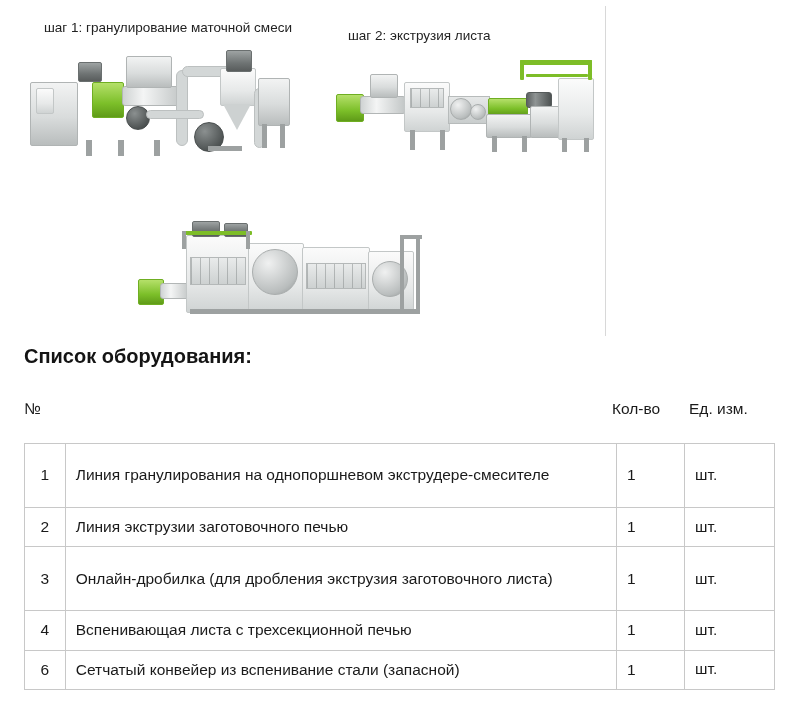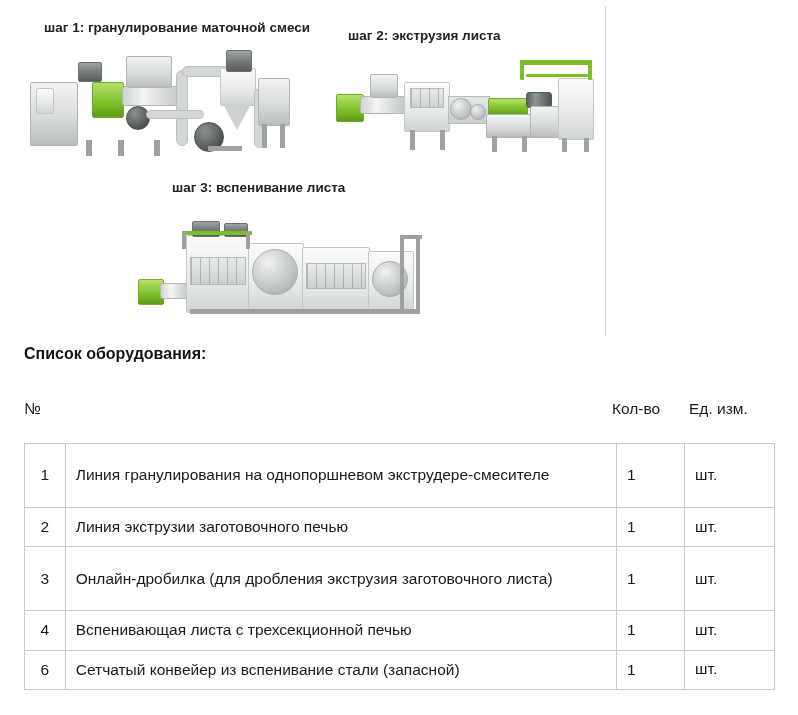--- a/index.html
+++ b/index.html
@@ -20,21 +20,20 @@
     position: relative;
     width: 798px;
     height: 715px;
   }
 
   
   .figure-area {
     position: relative;
     width: 714px;
     height: 330px;
-    font-weight: bold;
   }
   .vert-divider {
     position: absolute;
     left: 605px;
     top: 6px;
     width: 1px;
     height: 330px;
     background: #d8d8d8;
   }
 
@@ -124,21 +123,21 @@
       repeating-linear-gradient(90deg, rgba(140,145,145,.55) 0 1px, transparent 1px 9px),
       linear-gradient(180deg, #e9ebeb, #cdd1d1);
     border: 1px solid #b4b8b8;
   }
 
   
   .list-title {
     position: absolute;
     left: 24px;
     top: 345px;
-    font-size: 16px;
+    font-size: 20px;
     font-weight: bold;
     color: #141414;
   }
 
   
   .thead {
     position: absolute;
     left: 24px;
     top: 400px;
     width: 750px;
@@ -231,21 +230,20 @@
       <div class="mrail" style="left:258px; top:8px; width:4px; height:20px;"></div>
       <div class="mrail" style="left:196px; top:22px; width:62px; height:3px;"></div>
       <div class="mleg" style="left:80px; top:78px; width:5px; height:20px;"></div>
       <div class="mleg" style="left:110px; top:78px; width:5px; height:20px;"></div>
       <div class="mleg" style="left:162px; top:84px; width:5px; height:16px;"></div>
       <div class="mleg" style="left:192px; top:84px; width:5px; height:16px;"></div>
       <div class="mleg" style="left:232px; top:86px; width:5px; height:14px;"></div>
       <div class="mleg" style="left:254px; top:86px; width:5px; height:14px;"></div>
     </div>
 
-    <div class="step-caption cap3">шаг 3: вспенивание листа</div>
 
     <div class="machine" style="left:130px; top:205px; width:300px; height:120px;">
       <div class="mbox green" style="left:8px; top:74px; width:24px; height:24px;"></div>
       <div class="mcyl" style="left:30px; top:78px; width:28px; height:14px;"></div>
       <div class="mbox light" style="left:56px; top:30px; width:62px; height:76px;"></div>
       <div class="mgrid" style="left:60px; top:52px; width:54px; height:26px;"></div>
       <div class="mbox dark" style="left:62px; top:16px; width:26px; height:14px;"></div>
       <div class="mbox dark" style="left:94px; top:18px; width:22px; height:12px;"></div>
       <div class="mbox light" style="left:118px; top:38px; width:54px; height:68px;"></div>
       <div class="mdisc" style="left:122px; top:44px; width:44px; height:44px;"></div>

